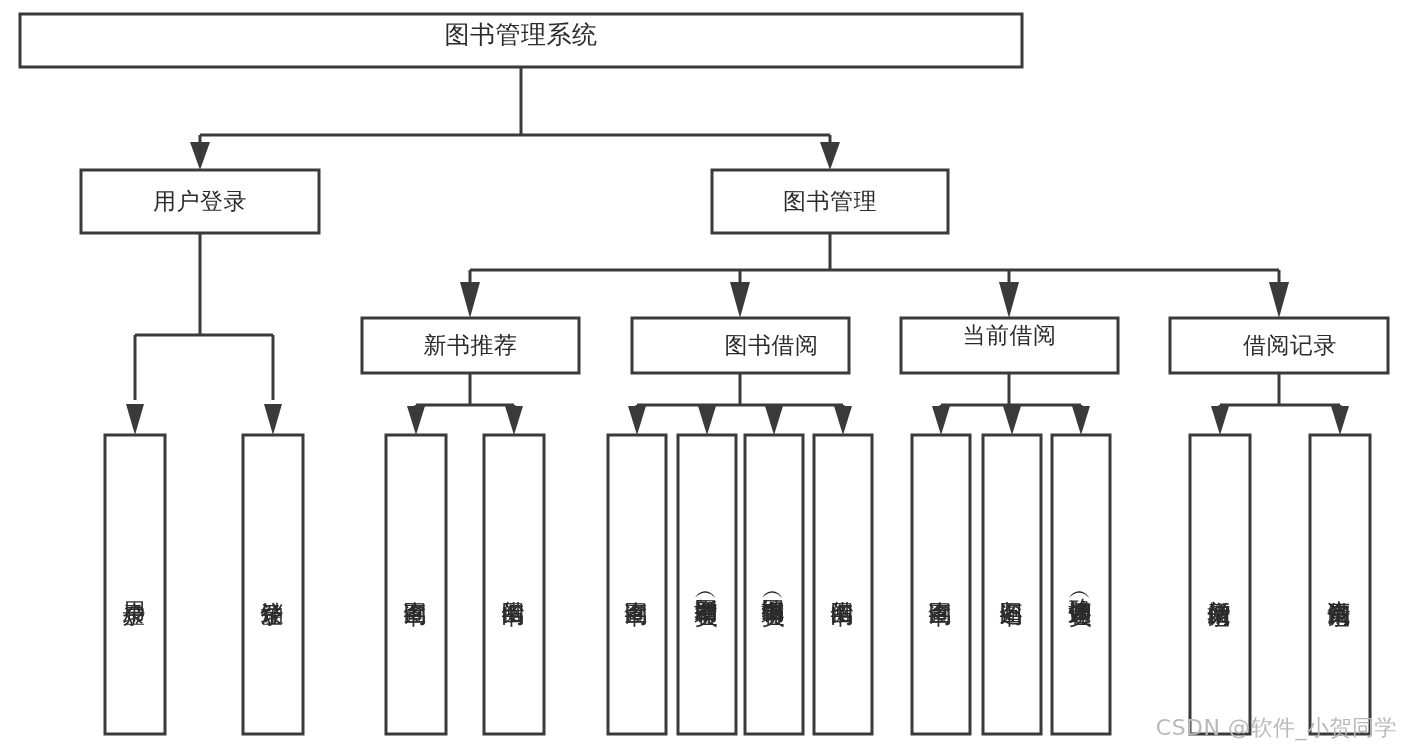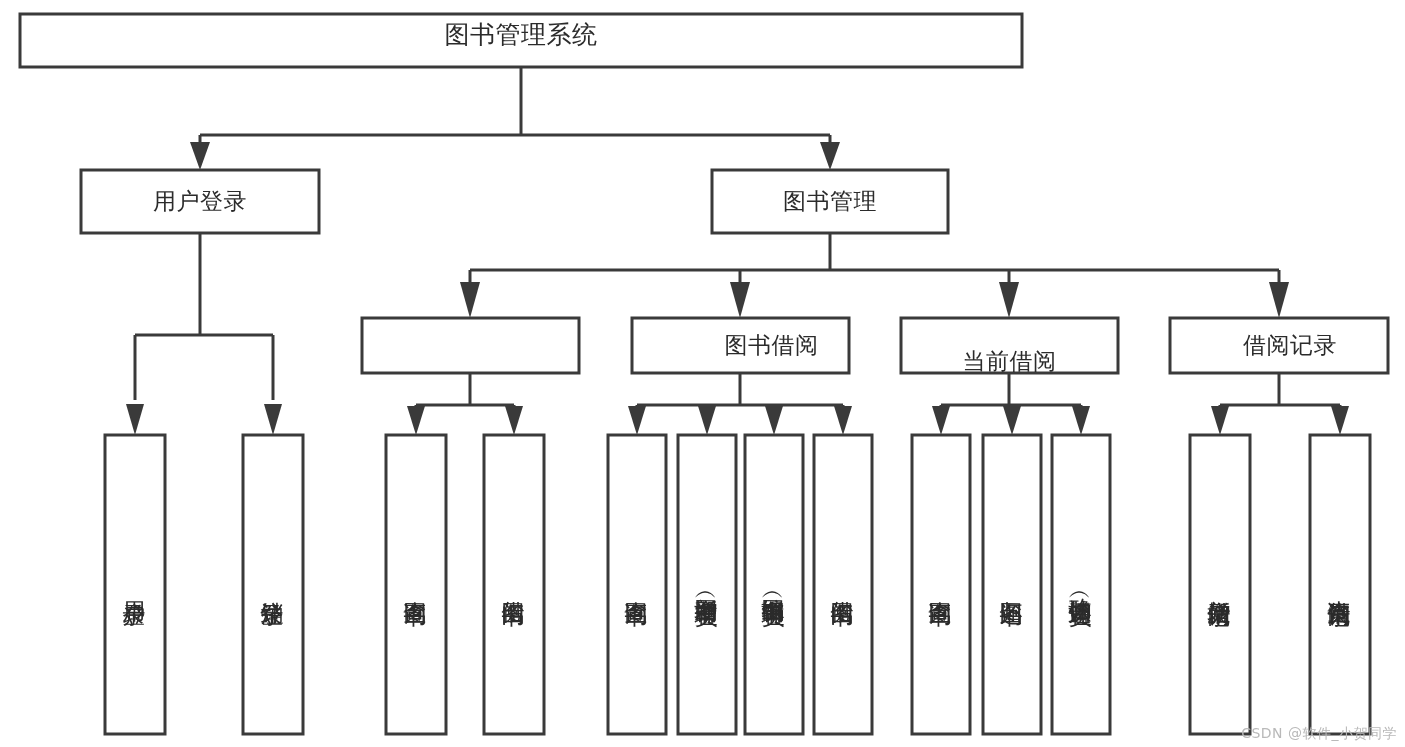--- a/index.html
+++ b/index.html
@@ -64,21 +64,21 @@
     writing-mode: vertical-rl;
     text-orientation: upright;
     pointer-events: none;
     overflow: hidden;
   }
   #watermark {
     position: absolute;
     right: 8px;
     bottom: 4px;
     color: #b9b9b9;
-    font-size: 14px;
+    font-size: 22px;
     white-space: nowrap;
     letter-spacing: 0.5px;
     margin-top: 8px;
   }
 </style>
 </head>
 <body>
 
 <div id="diagram-root">
 
@@ -184,22 +184,23 @@
       <polygon class="arrow-head" points="1220,435 1211,406 1229,406"></polygon>
       <polygon class="arrow-head" points="1340,435 1331,406 1349,406"></polygon>
     </g>
   </svg>
 
   <div class="node-label-h" style="left:20px; top:14px; width:1002px; height:42px; font-size:25px;">图书管理系统</div>
 
   <div class="node-label-h" style="left:81px; top:170px; width:238px; height:63px;">用户登录</div>
   <div class="node-label-h" style="left:712px; top:170px; width:236px; height:63px;">图书管理</div>
 
+  <div class="node-label-h" style="left:362px; top:318px; width:217px; height:55px;">新书推荐</div>
   <div class="node-label-h" style="left:632px; top:318px; width:217px; height:55px;margin-left:31px;">图书借阅</div>
-  <div class="node-label-h" style="left:901px; top:334px; width:217px; height:55px;">当前借阅</div>
+  <div class="node-label-h" style="left:901px; top:308px; width:217px; height:55px;">当前借阅</div>
   <div class="node-label-h" style="left:1170px; top:318px; width:218px; height:55px;margin-left:11px;">借阅记录</div>
 
   <div class="node-label-v" style="left:105px; top:435px; width:60px; height:299px;">用户登录</div>
   <div class="node-label-v" style="left:243px; top:435px; width:60px; height:299px;">注销登录</div>
 
   <div class="node-label-v" style="left:386px; top:435px; width:60px; height:299px;">查询图书</div>
   <div class="node-label-v" style="left:484px; top:435px; width:60px; height:299px;">借阅图书</div>
 
   <div class="node-label-v" style="left:608px; top:435px; width:58px; height:299px;">查询图书</div>
   <div class="node-label-v" style="left:678px; top:435px; width:58px; height:299px;">新增图书（管理员）</div>

